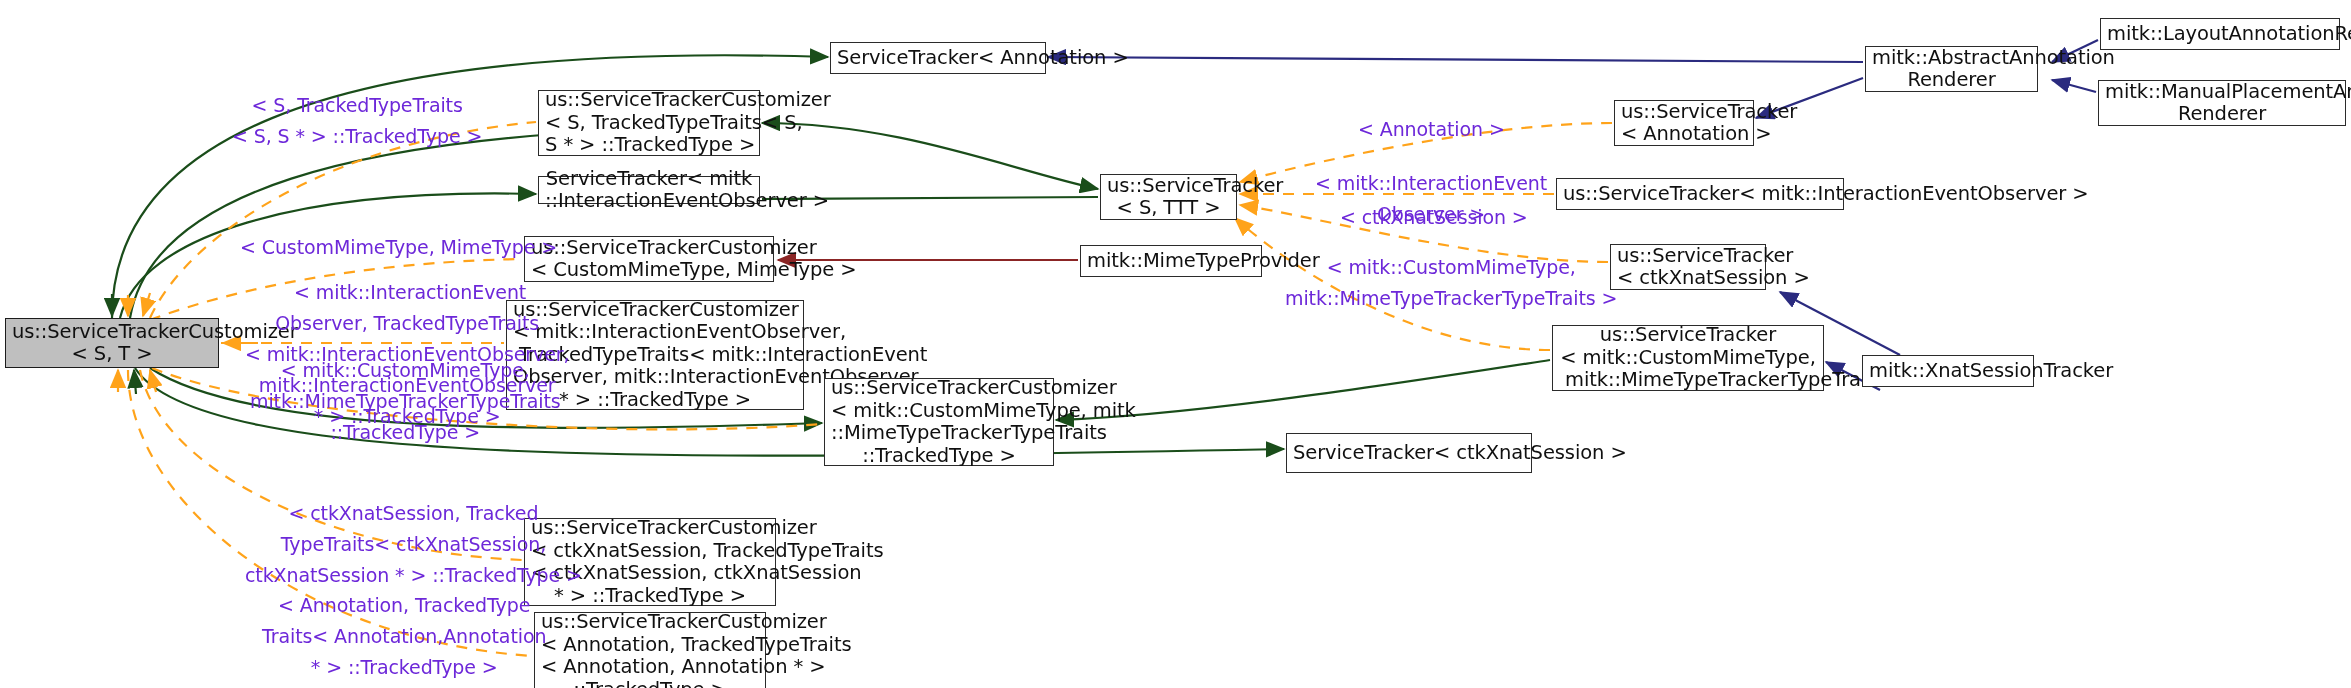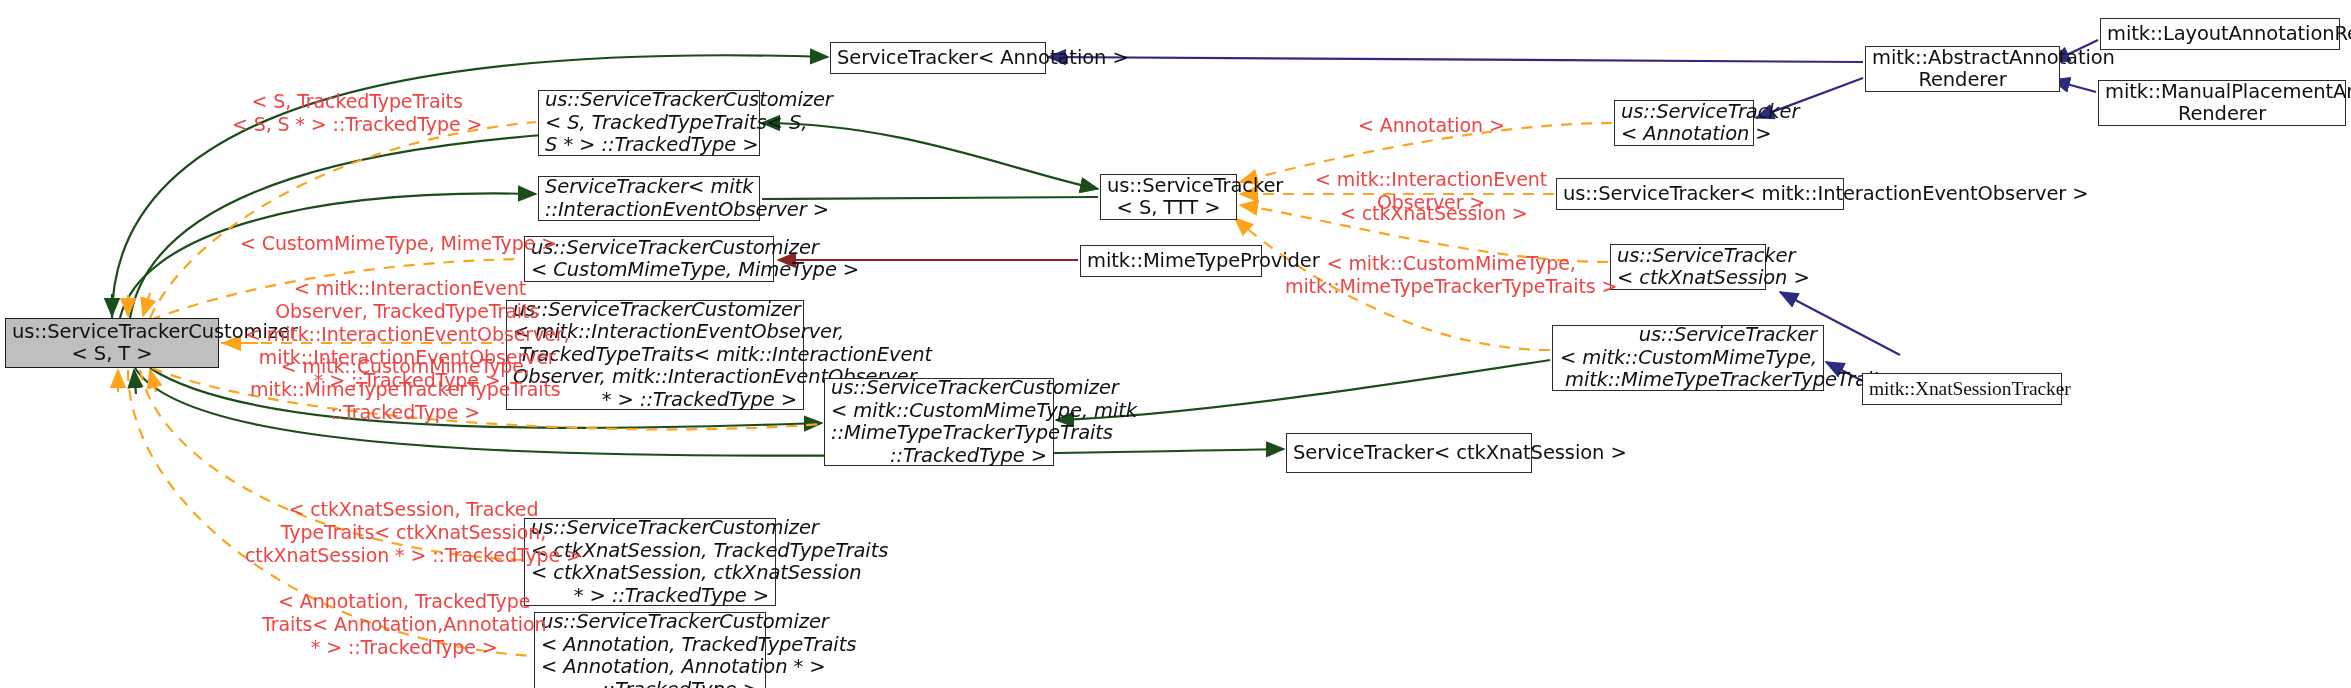--- a/index.html
+++ b/index.html
@@ -46,28 +46,27 @@
     background: #bfbfbf;
     border-color: #1c1c1c;
   }
   .node-text {
     display: block;
     width: 100%;
     padding: 0 6px;
     box-sizing: border-box;
   }
   .node.lalign .node-text {
-    text-align: right;
-    font-style: italic;
+    text-align: center;
   }
   .edge-label {
     position: absolute;
-    color: #ef4444;
+    color: #6d28d9;
     font-size: 19px;
-    line-height: 23px;
+    line-height: 31px;
     text-align: center;
     white-space: pre;
     letter-spacing: -0.1px;
     pointer-events: none;
   }
 </style>
 </head>
 <body>
 
 <div id="diagram">
@@ -153,21 +152,21 @@
     <span class="node-text">us::ServiceTrackerCustomizer
 &lt; S, T &gt;</span>
   </div>
 
   <div class="node lalign" style="left:538px; top:90px; width:222px; height:66px;">
     <span class="node-text">us::ServiceTrackerCustomizer
 &lt; S, TrackedTypeTraits&lt; S,
 S * &gt; ::TrackedType &gt;</span>
   </div>
 
-  <div class="node lalign" style="left:538px; top:176px; width:222px; height:45px;">
+  <div class="node lalign" style="left:538px; top:176px; width:222px; height:28px;">
     <span class="node-text">ServiceTracker&lt; mitk
 ::InteractionEventObserver &gt;</span>
   </div>
 
   <div class="node lalign" style="left:524px; top:236px; width:250px; height:46px;">
     <span class="node-text">us::ServiceTrackerCustomizer
 &lt; CustomMimeType, MimeType &gt;</span>
   </div>
 
   <div class="node lalign" style="left:506px; top:300px; width:298px; height:110px;">
@@ -229,25 +228,25 @@
     <span class="node-text">us::ServiceTracker
 &lt; ctkXnatSession &gt;</span>
   </div>
 
   <div class="node lalign" style="left:1552px; top:325px; width:272px; height:66px;">
     <span class="node-text">us::ServiceTracker
 &lt; mitk::CustomMimeType,
  mitk::MimeTypeTrackerTypeTraits &gt;</span>
   </div>
 
-  <div class="node" style="left:1862px; top:373px; width:200px; height:32px;font-family:Liberation Serif, serif;">
+  <div class="node" style="left:1862px; top:355px; width:172px; height:32px;">
     <span class="node-text">mitk::XnatSessionTracker</span>
   </div>
 
-  <div class="node" style="left:1865px; top:46px; width:195px; height:46px;">
+  <div class="node" style="left:1865px; top:46px; width:173px; height:46px;">
     <span class="node-text">mitk::AbstractAnnotation
 Renderer</span>
   </div>
 
   <div class="node" style="left:2100px; top:18px; width:240px; height:32px;">
     <span class="node-text">mitk::LayoutAnnotationRenderer</span>
   </div>
 
   <div class="node" style="left:2098px; top:80px; width:248px; height:46px;">
     <span class="node-text">mitk::ManualPlacementAnnotation

